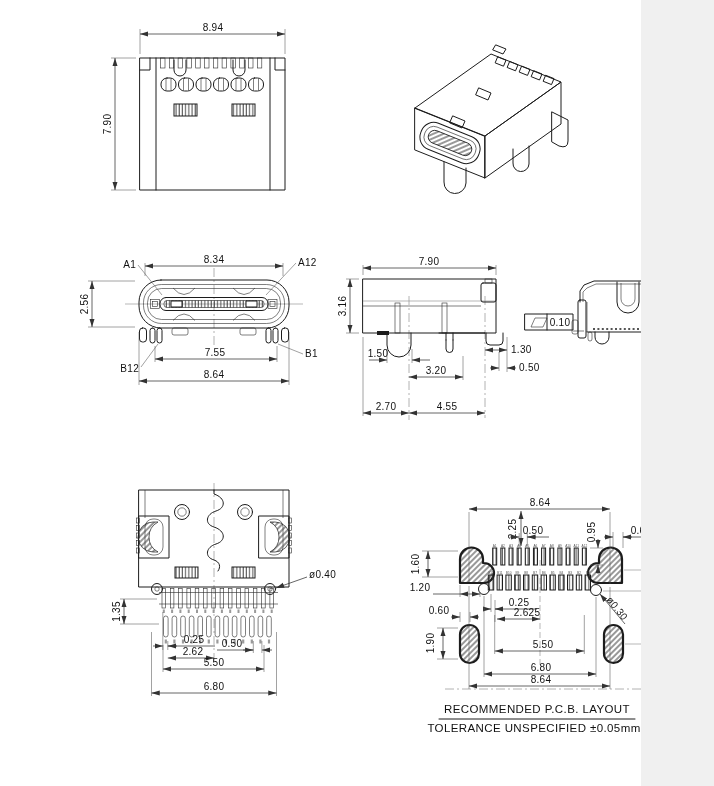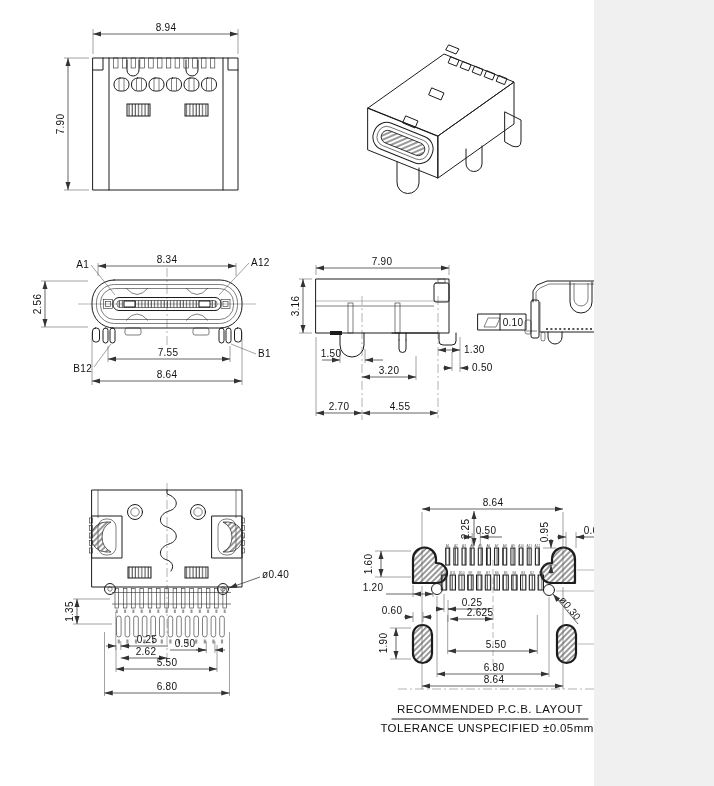--- a/index.html
+++ b/index.html
@@ -1,16 +1,16 @@
 <!DOCTYPE html>
 <html><head>
 <meta charset="utf-8">
 <style>
   html,body{margin:0;padding:0;background:#f0f0f0;}
-  .sheet{position:relative;width:594px;height:786px;background:#ffffff;overflow:hidden;}
+  .sheet{position:relative;width:594px;height:786px;background:#ffffff;overflow:hidden;padding-left:47px;}
   svg text{font-family:"Liberation Sans",sans-serif;fill:#111;}
   .t{font-size:10px;letter-spacing:.3px;}
   .note{font-size:11.5px;letter-spacing:.4px;}
   .ln{stroke:#1c1c1c;fill:none;stroke-width:1;stroke-linejoin:round;stroke-linecap:round;}
   .lnf{stroke:#1c1c1c;fill:#fff;stroke-width:1;stroke-linejoin:round;}
   .thin{stroke:#2a2a2a;fill:none;stroke-width:.6;}
   .dim{stroke:#333;fill:none;stroke-width:.75;}
   .ext{stroke:#555;fill:none;stroke-width:.55;}
   .gray{stroke:#9a9a9a;fill:none;stroke-width:.7;}
   .cl{stroke:#8a8a8a;fill:none;stroke-width:.65;stroke-dasharray:9 3 2 3;}

